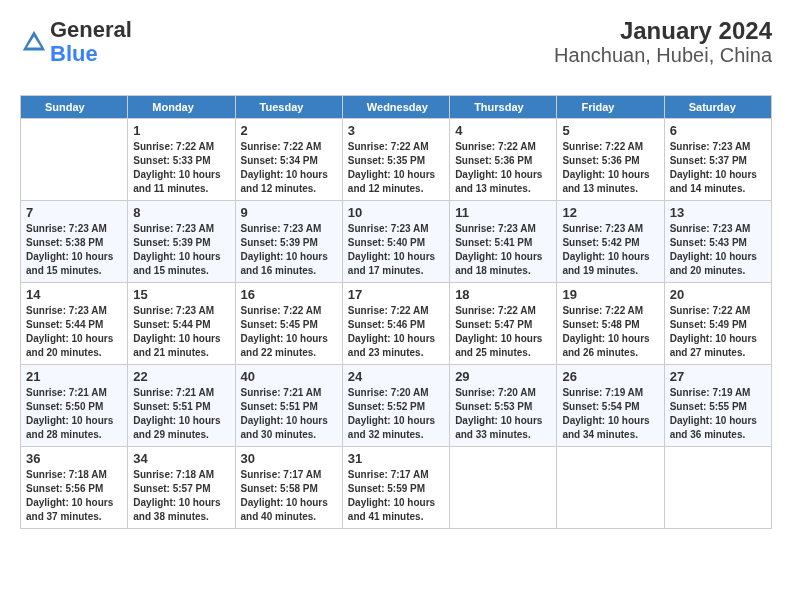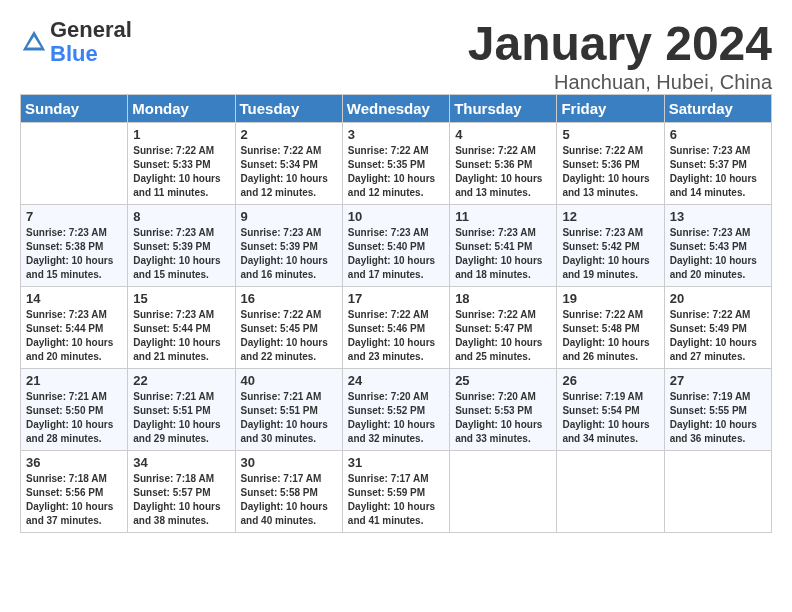--- a/index.html
+++ b/index.html
@@ -11,21 +11,21 @@
       overflow: hidden;
     }
     .page {
       width: 792px;
       padding: 18px 20px 10px 20px;
     }
     .header {
       display: flex;
       justify-content: space-between;
       align-items: flex-start;
-      margin-bottom: 0;
+      margin-bottom: 28px;
     }
     .logo {
       display: flex;
       align-items: center;
     }
     .logo-text {
       font-size: 22px;
       font-weight: bold;
       line-height: 1.1;
     }
@@ -33,40 +33,40 @@
     .logo-blue { color: #3b82f6; }
     .logo-icon {
       width: 28px;
       height: 28px;
       margin-right: 2px;
     }
     .title-area {
       text-align: right;
     }
     .month-title {
-      font-size: 48px;
+      font-size: 24px;
       font-weight: bold;
       color: #333;
       line-height: 1.1;
     }
     .location {
       font-size: 20px;
       color: #555;
     }
     table {
       width: 100%;
       border-collapse: collapse;
       table-layout: fixed;
     }
     th {
       background-color: #3a7fc1;
       color: #fff;
       text-align: left;
-      padding: 5px 4px;
-      font-size: 15px;
+      padding: 5px 24px;
+      font-size: 11px;
       font-weight: bold;
       border: 1px solid #ccc;
     }
     td {
       border: 1px solid #ccc;
       vertical-align: top;
       padding: 4px 5px;
       font-size: 10.5px;
       color: #333;
       height: 82px;
@@ -174,21 +174,21 @@
         </tr>
         <tr>
           <td><span class="day-number">21</span>
         <span class="day-info">Sunrise: 7:21 AM<br>Sunset: 5:50 PM<br>Daylight: 10 hours and 28 minutes.</span></td>
           <td><span class="day-number">22</span>
         <span class="day-info">Sunrise: 7:21 AM<br>Sunset: 5:51 PM<br>Daylight: 10 hours and 29 minutes.</span></td>
           <td><span class="day-number">40</span>
         <span class="day-info">Sunrise: 7:21 AM<br>Sunset: 5:51 PM<br>Daylight: 10 hours and 30 minutes.</span></td>
           <td><span class="day-number">24</span>
         <span class="day-info">Sunrise: 7:20 AM<br>Sunset: 5:52 PM<br>Daylight: 10 hours and 32 minutes.</span></td>
-          <td><span class="day-number">25</span>
+          <td><span class="day-number">29</span>
         <span class="day-info">Sunrise: 7:20 AM<br>Sunset: 5:53 PM<br>Daylight: 10 hours and 33 minutes.</span></td>
           <td><span class="day-number">26</span>
         <span class="day-info">Sunrise: 7:19 AM<br>Sunset: 5:54 PM<br>Daylight: 10 hours and 34 minutes.</span></td>
           <td><span class="day-number">27</span>
         <span class="day-info">Sunrise: 7:19 AM<br>Sunset: 5:55 PM<br>Daylight: 10 hours and 36 minutes.</span></td>
         </tr>
         <tr>
           <td><span class="day-number">36</span>
         <span class="day-info">Sunrise: 7:18 AM<br>Sunset: 5:56 PM<br>Daylight: 10 hours and 37 minutes.</span></td>
           <td><span class="day-number">34</span>

